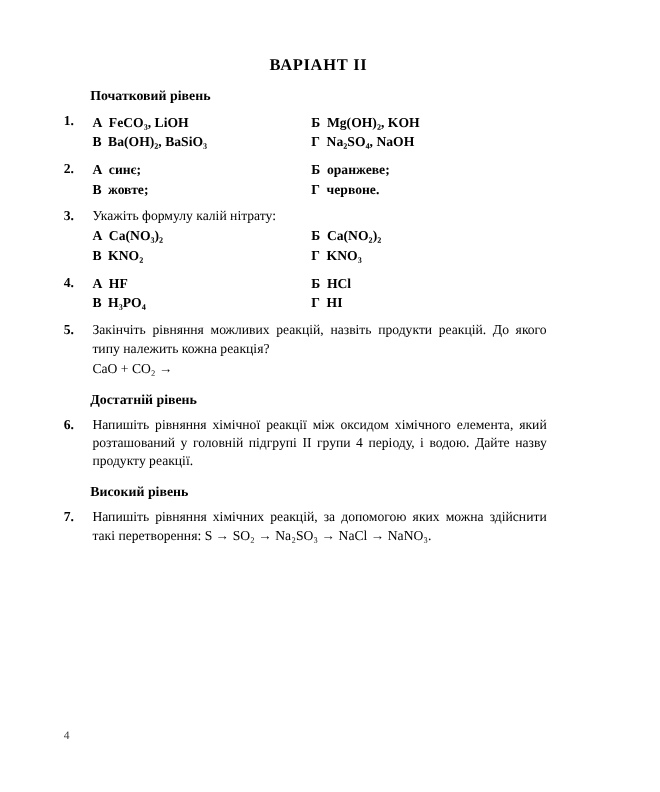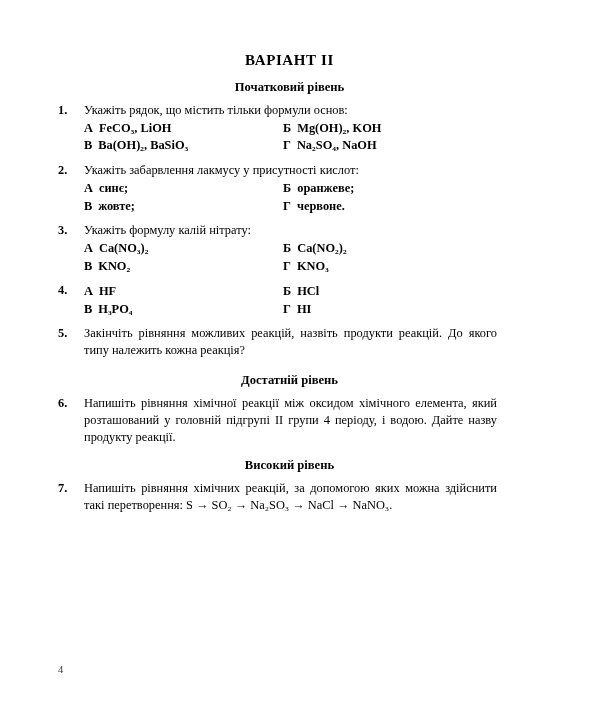--- a/index.html
+++ b/index.html
@@ -26,21 +26,20 @@
   
   .variant-title {
     text-align: center;
     font-weight: bold;
     font-size: 15px;
     letter-spacing: 0.6px;
     margin: 0 0 11px 0;
     padding-left: 24px;
   }
   .level-heading {
-    text-align: center;
     font-weight: bold;
     font-size: 12.6px;
     margin: 0;
     padding-left: 24px;
   }
   .level-heading.spaced-both { margin-top: 12px; margin-bottom: 1px; }
 
   
   .question {
     display: flex;
@@ -107,21 +106,20 @@
 
 <div class="page">
 
   <div class="variant-title">ВАРІАНТ II</div>
 
   <div class="level-heading">Початковий рівень</div>
 
   <div class="question">
     <div class="q-num">1.</div>
     <div class="q-body">
-      <div class="q-stem nojust">Укажіть рядок, що містить тільки формули основ:</div>
       <div class="options">
         <div class="opt-row">
           <div class="opt col-left">
             <span class="opt-letter">А</span>
             <span class="opt-text">FeCO₃, LiOH</span>
           </div>
           <div class="opt col-right">
             <span class="opt-letter">Б</span>
             <span class="opt-text">Mg(OH)₂,  KOH</span>
           </div>
@@ -136,21 +134,20 @@
             <span class="opt-text">Na₂SO₄, NaOH</span>
           </div>
         </div>
       </div>
     </div>
   </div>
 
   <div class="question">
     <div class="q-num">2.</div>
     <div class="q-body">
-      <div class="q-stem nojust">Укажіть забарвлення лакмусу у присутності  кислот:</div>
       <div class="options">
         <div class="opt-row">
           <div class="opt col-left">
             <span class="opt-letter">А</span>
             <span class="opt-text">синє;</span>
           </div>
           <div class="opt col-right">
             <span class="opt-letter">Б</span>
             <span class="opt-text">оранжеве;</span>
           </div>
@@ -225,20 +222,21 @@
         </div>
       </div>
     </div>
   </div>
 
   <div class="question">
     <div class="q-num">5.</div>
     <div class="q-body">
       <div class="q-stem">Закінчіть рівняння можливих реакцій, назвіть продукти реакцій. До якого типу належить кожна реакція?</div>
       <div class="equations">
+        <div class="equation">CaO + CO₂ →</div>
       </div>
     </div>
   </div>
 
   <div class="level-heading spaced-both">Достатній рівень</div>
 
   <div class="question">
     <div class="q-num">6.</div>
     <div class="q-body">
       <div class="q-stem">Напишіть рівняння хімічної реакції між оксидом хімічного елемента, який розташований у головній підгрупі II групи 4 періоду, і водою. Дайте назву продукту реакції.</div>

